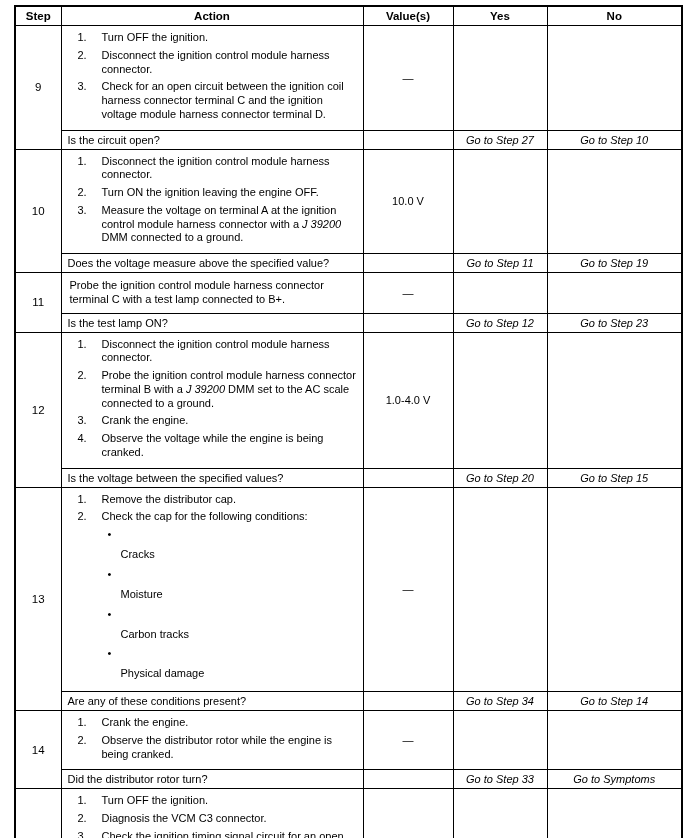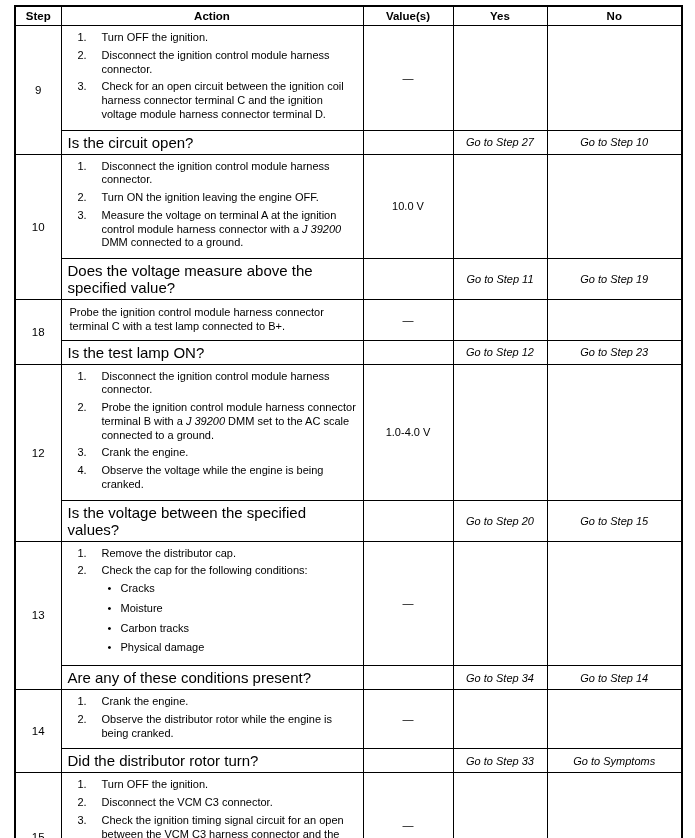--- a/index.html
+++ b/index.html
@@ -46,30 +46,30 @@
     vertical-align: middle;
     padding: 5px 6px 4px 8px;
     font-size: 11px;
     line-height: 1.25;
   }
   .num-item { display: flex; margin: 0 0 4px 8px; }
   .num-item .num { flex: 0 0 16px; text-align: left; }
   .num-item .txt { flex: 1; margin-left: 8px; }
   .bullet-item { display: flex; margin: 2px 0 6px 38px; }
   .bullet-item .bullet { flex: 0 0 13px; }
-  .bullet-item .txt { flex: 1; }
+  .bullet-item .txt { flex: 1; margin-top: 20px; }
   .plain-item { margin: 1px 0 2px 0; }
   td.value-cell {
     text-align: center;
     vertical-align: middle;
     font-size: 11px;
     padding: 2px;
   }
   td.question-cell {
-    font-size: 15px;
+    font-size: 11px;
     padding: 3px 4px 3px 6px;
     vertical-align: middle;
   }
   td.result-cell {
     font-size: 11px;
     font-style: italic;
     text-align: center;
     vertical-align: middle;
     padding: 0 1px;
   }
@@ -145,21 +145,21 @@
           <td class="spacer-cell"></td>
           <td class="spacer-cell"></td>
         </tr>
         <tr>
           <td class="question-cell">Does the voltage measure above the specified value?</td>
           <td class="spacer-cell"></td>
           <td class="result-cell">Go to Step 11</td>
           <td class="result-cell">Go to Step 19</td>
         </tr>
         <tr>
-          <td class="step-cell" rowspan="2">18</td>
+          <td class="step-cell" rowspan="2">11</td>
           <td class="action-cell">
             <div class="plain-item">Probe the ignition control module harness connector terminal C with a test lamp connected to B+.</div>
           </td>
           <td class="value-cell">—</td>
           <td class="spacer-cell"></td>
           <td class="spacer-cell"></td>
         </tr>
         <tr>
           <td class="question-cell">Is the test lamp ON?</td>
           <td class="spacer-cell"></td>
@@ -258,21 +258,21 @@
         </tr>
         <tr>
           <td class="step-cell" rowspan="2">15</td>
           <td class="action-cell">
             <div class="num-item">
               <span class="num">1.</span>
               <span class="txt">Turn OFF the ignition.</span>
             </div>
             <div class="num-item">
               <span class="num">2.</span>
-              <span class="txt">Disconnect the VCM C3 connector.</span>
+              <span class="txt">Diagnosis the VCM C3 connector.</span>
             </div>
             <div class="num-item">
               <span class="num">3.</span>
               <span class="txt">Check the ignition timing signal circuit for an open between the VCM C3 harness connector and the ignition control module harness connector terminal B.</span>
             </div>
           </td>
           <td class="value-cell">—</td>
           <td class="spacer-cell"></td>
           <td class="spacer-cell"></td>
         </tr>

